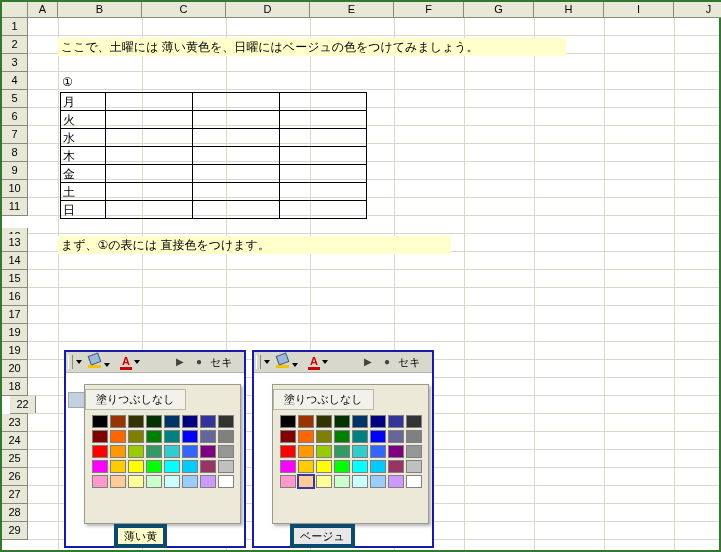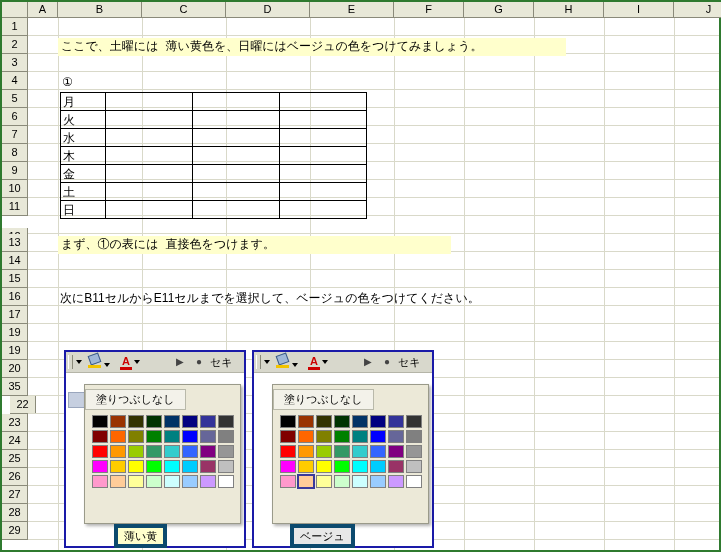--- a/index.html
+++ b/index.html
@@ -12,21 +12,21 @@
   #app{position:relative;width:721px;height:552px;border:2px solid #2f7a2f;box-sizing:border-box;background:#fff;}
   
   .grid{position:absolute;left:0;top:0;width:717px;height:548px;}
   .corner{position:absolute;left:0;top:0;width:26px;height:16px;background:#e8e8d8;border-right:1px solid #8a8a7a;border-bottom:1px solid #8a8a7a;box-sizing:border-box;}
   .colhead{position:absolute;top:0;height:16px;background:#e8e8d8;border-right:1px solid #8a8a7a;border-bottom:1px solid #8a8a7a;box-sizing:border-box;text-align:center;font-size:11px;line-height:15px;color:#000;}
   .rowhead{position:absolute;left:0;width:26px;height:18px;background:#e8e8d8;border-right:1px solid #8a8a7a;border-bottom:1px solid #8a8a7a;box-sizing:border-box;text-align:center;font-size:11px;line-height:17px;color:#000;}
   .vline{position:absolute;top:16px;width:1px;background:#d9d9c9;}
   .hline{position:absolute;left:26px;height:1px;background:#d9d9c9;width:691px;}
   
   .cell{position:absolute;font-size:12px;line-height:17px;white-space:nowrap;}
-  .hl{background:#ffffcc;font-family:Liberation Mono, monospace;}
+  .hl{background:#ffffcc;}
   .bold{font-weight:bold;}
   
   .tbl{position:absolute;border-collapse:collapse;}
   .tbl td{border:1px solid #000;height:17px;padding:0 2px;font-size:12px;line-height:16px;}
   
   .popwrap{position:absolute;border:2px solid #1a1aa8;background:#fff;box-sizing:border-box;}
   .tbar{position:relative;height:20px;background:#d8d8cc;border-bottom:1px solid #b5b5a8;}
   .tbar .grip{position:absolute;left:2px;top:3px;width:3px;height:14px;border-left:1px solid #fff;border-right:1px solid #8a8a7a;}
   .tbtn{position:absolute;top:2px;height:16px;font-size:10px;line-height:16px;}
   .tri{display:inline-block;width:0;height:0;border-left:3px solid transparent;border-right:3px solid transparent;border-top:4px solid #000;vertical-align:middle;margin-left:2px;}
@@ -77,21 +77,21 @@
         <div class="rowhead" style="top: 196px;">11</div>
         <div class="rowhead" style="top: 226px; text-decoration: underline;">12</div>
         <div class="rowhead" style="top: 232px;">13</div>
         <div class="rowhead" style="top: 250px;">14</div>
         <div class="rowhead" style="top: 268px;">15</div>
         <div class="rowhead" style="top: 286px;">16</div>
         <div class="rowhead" style="top: 304px;">17</div>
         <div class="rowhead" style="top: 322px;">19</div>
         <div class="rowhead" style="top: 340px;">19</div>
         <div class="rowhead" style="top: 358px;">20</div>
-        <div class="rowhead" style="top: 376px;">35</div>
+        <div class="rowhead" style="top: 376px;">18</div>
         <div class="rowhead" style="top: 394px; margin-left: 8px;">22</div>
         <div class="rowhead" style="top: 412px;">23</div>
         <div class="rowhead" style="top: 430px;">24</div>
         <div class="rowhead" style="top: 448px;">25</div>
         <div class="rowhead" style="top: 466px;">26</div>
         <div class="rowhead" style="top: 484px;">27</div>
         <div class="rowhead" style="top: 502px;">28</div>
         <div class="rowhead" style="top: 520px;">29</div>
       </div>
     <div id="gridlines">
@@ -132,21 +132,20 @@
         <div class="vline" style="left: 462px; height: 532px;"></div>
         <div class="vline" style="left: 532px; height: 532px;"></div>
         <div class="vline" style="left: 602px; height: 532px;"></div>
         <div class="vline" style="left: 672px; height: 532px;"></div>
       </div>
   </div>
 
   <div class="cell hl" style="left:56px;top:36px;width:505px;height:18px;line-height:18px;padding-left:3px;">ここで、土曜には 薄い黄色を、日曜にはベージュの色をつけてみましょう。</div>
   <div class="cell" style="left:60px;top:72px;">①</div>
   <div class="cell hl" style="left:56px;top:234px;width:390px;height:18px;line-height:18px;padding-left:3px;">まず、①の表には 直接色をつけます。</div>
-  <div class="cell" style="left:58px;top:288px;">次にB11セルからE11セルまでを選択して、ベージュの色をつけてください。</div>
 
   <table class="tbl" style="left:58px;top:90px;">
     <tbody id="daysbody">
         <tr>
           <td style="width: 40px;">月</td>
           <td style="width: 82px;"></td>
           <td style="width: 82px;"></td>
           <td style="width: 82px;"></td>
         </tr>
         <tr>

